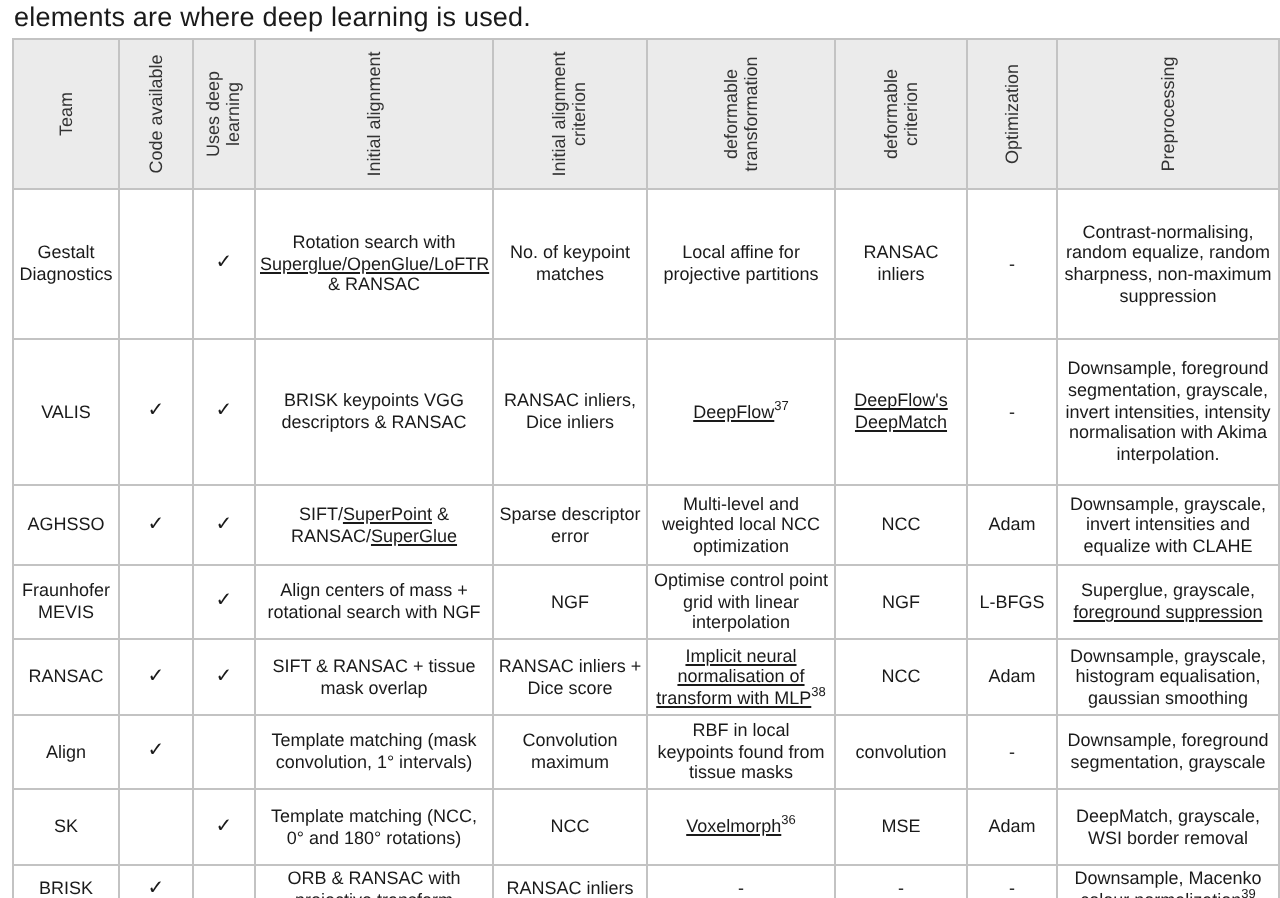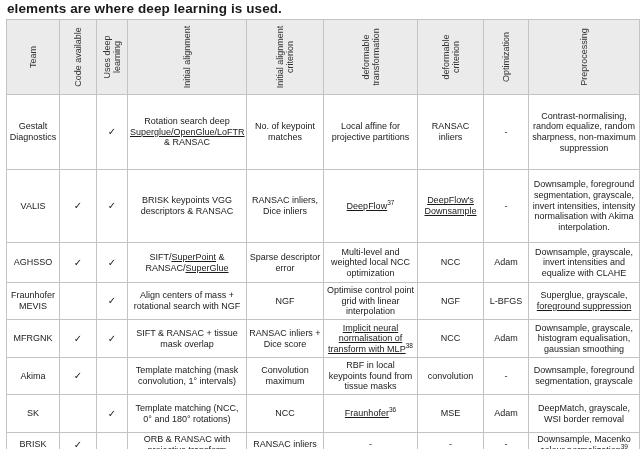--- a/index.html
+++ b/index.html
@@ -9,21 +9,21 @@
     --text:#1a1a1a;
   }
   *{box-sizing:border-box;}
   html,body{margin:0;padding:0;background:#ffffff;}
   body{
     width:640px;height:449px;overflow:hidden;
     font-family:"Liberation Sans","DejaVu Sans",sans-serif;
     color:var(--text);
   }
   .caption{
-    font-weight:bold;
+    font-weight:normal;
     font-size:13.5px;
     margin:1px 0 3px 7px;
     letter-spacing:0.1px;
   }
   table{
     border-collapse:collapse;
     table-layout:fixed;
     margin-left:6px;
     width:633px;
     border:1px solid var(--border);
@@ -121,35 +121,35 @@
         <th>
           <div class="vert">Preprocessing</div>
         </th>
       </tr>
   </thead>
   <tbody id="table-body">
       <tr>
         <td>Gestalt Diagnostics</td>
         <td></td>
         <td><span class="check">✓</span></td>
-        <td><span>Rotation search deep </span><span class="lnk">Superglue/OpenGlue/LoFTR</span><span> &amp; RANSAC</span></td>
+        <td><span>Rotation search with </span><span class="lnk">Superglue/OpenGlue/LoFTR</span><span> &amp; RANSAC</span></td>
         <td>No. of keypoint matches</td>
         <td>Local affine for projective partitions</td>
         <td>RANSAC inliers</td>
         <td>-</td>
         <td>Contrast-normalising, random equalize, random sharpness, non-maximum suppression</td>
       </tr>
       <tr>
         <td>VALIS</td>
         <td><span class="check">✓</span></td>
         <td><span class="check">✓</span></td>
         <td>BRISK keypoints VGG descriptors &amp; RANSAC</td>
         <td>RANSAC inliers, Dice inliers</td>
         <td><span class="lnk">DeepFlow</span><sup>37</sup></td>
-        <td><span class="lnk">DeepFlow's Downsample</span></td>
+        <td><span class="lnk">DeepFlow's DeepMatch</span></td>
         <td>-</td>
         <td>Downsample, foreground segmentation, grayscale, invert intensities, intensity normalisation with Akima interpolation.</td>
       </tr>
       <tr>
         <td>AGHSSO</td>
         <td><span class="check">✓</span></td>
         <td><span class="check">✓</span></td>
         <td><span>SIFT/</span><span class="lnk">SuperPoint</span><span> &amp; RANSAC/</span><span class="lnk">SuperGlue</span></td>
         <td>Sparse descriptor error</td>
         <td>Multi-level and weighted local NCC optimization</td>
@@ -162,48 +162,48 @@
         <td></td>
         <td><span class="check">✓</span></td>
         <td>Align centers of mass + rotational search with NGF</td>
         <td>NGF</td>
         <td>Optimise control point grid with linear interpolation</td>
         <td>NGF</td>
         <td>L-BFGS</td>
         <td><span>Superglue, grayscale, </span><span class="lnk">foreground suppression</span></td>
       </tr>
       <tr>
-        <td>MFRGNK</td>
+        <td>RANSAC</td>
         <td><span class="check">✓</span></td>
         <td><span class="check">✓</span></td>
         <td>SIFT &amp; RANSAC + tissue mask overlap</td>
         <td>RANSAC inliers + Dice score</td>
         <td><span class="lnk">Implicit neural normalisation of transform with MLP</span><sup>38</sup></td>
         <td>NCC</td>
         <td>Adam</td>
         <td>Downsample, grayscale, histogram equalisation, gaussian smoothing</td>
       </tr>
       <tr>
-        <td>Akima</td>
+        <td>Align</td>
         <td><span class="check">✓</span></td>
         <td></td>
         <td>Template matching (mask convolution, 1° intervals)</td>
         <td>Convolution maximum</td>
         <td>RBF in local keypoints found from tissue masks</td>
         <td>convolution</td>
         <td>-</td>
         <td>Downsample, foreground segmentation, grayscale</td>
       </tr>
       <tr>
         <td>SK</td>
         <td></td>
         <td><span class="check">✓</span></td>
         <td>Template matching (NCC, 0° and 180° rotations)</td>
         <td>NCC</td>
-        <td><span class="lnk">Fraunhofer</span><sup>36</sup></td>
+        <td><span class="lnk">Voxelmorph</span><sup>36</sup></td>
         <td>MSE</td>
         <td>Adam</td>
         <td>DeepMatch, grayscale, WSI border removal</td>
       </tr>
       <tr>
         <td>BRISK</td>
         <td><span class="check">✓</span></td>
         <td></td>
         <td>ORB &amp; RANSAC with projective transform</td>
         <td>RANSAC inliers</td>

